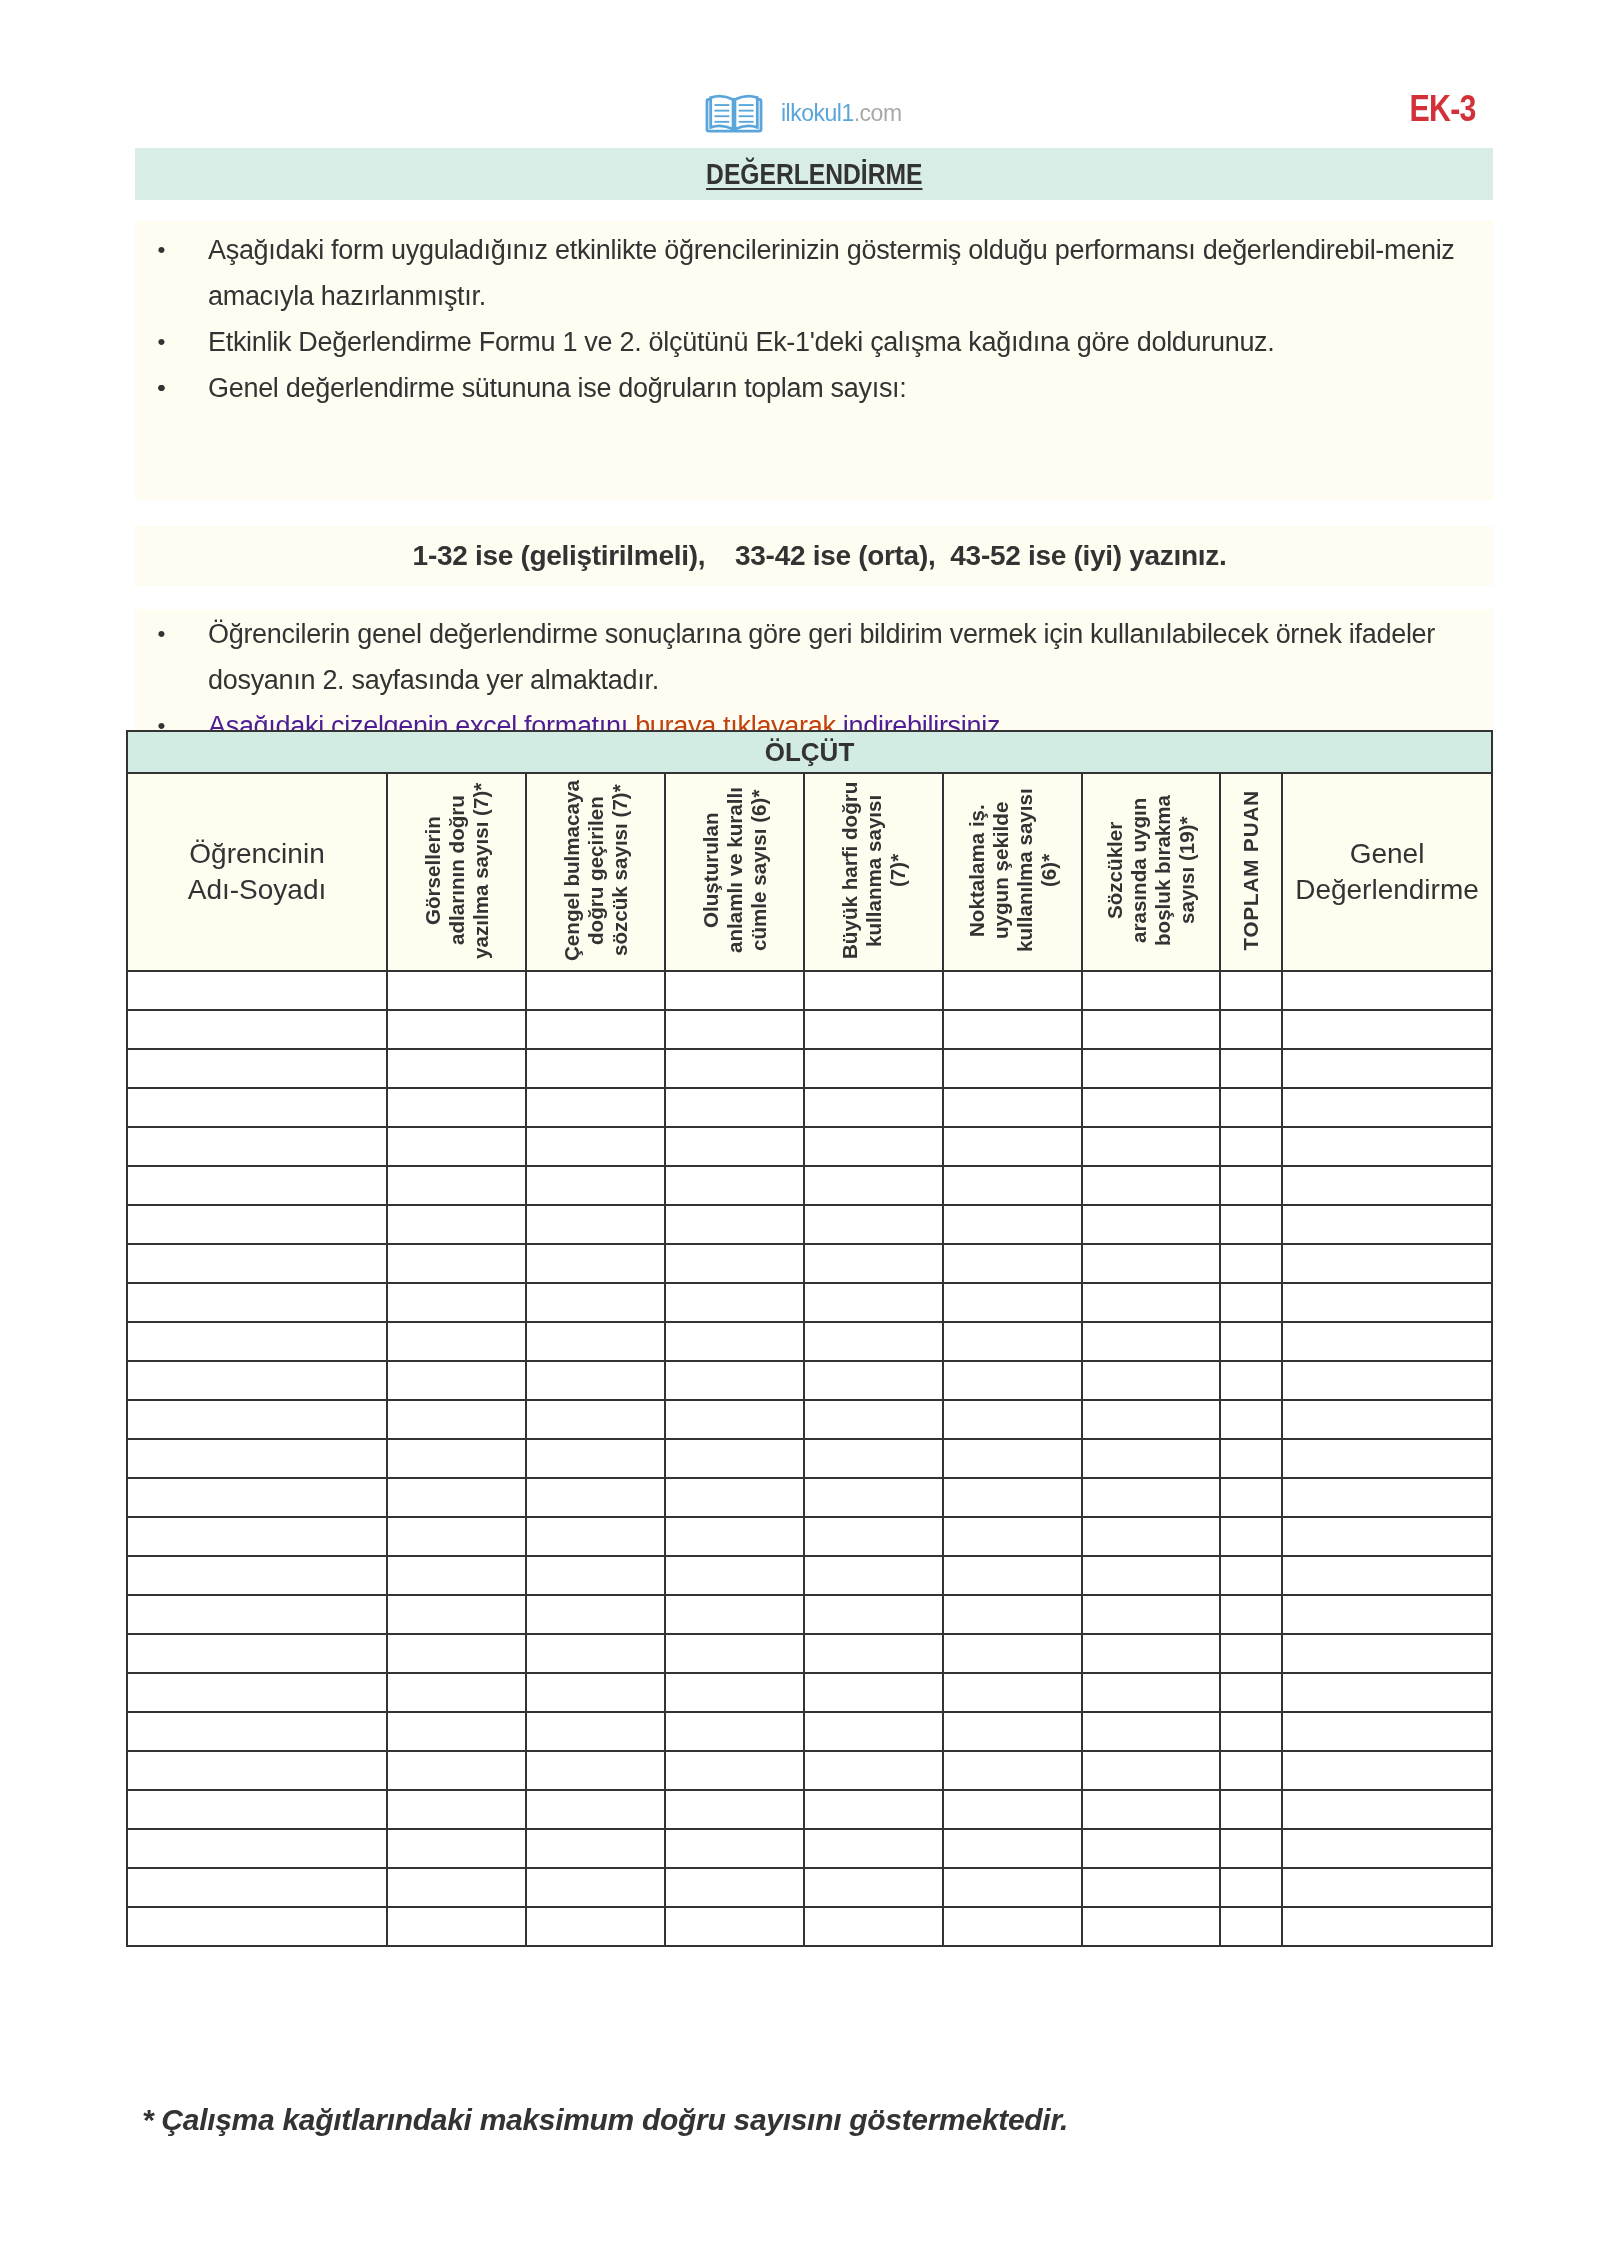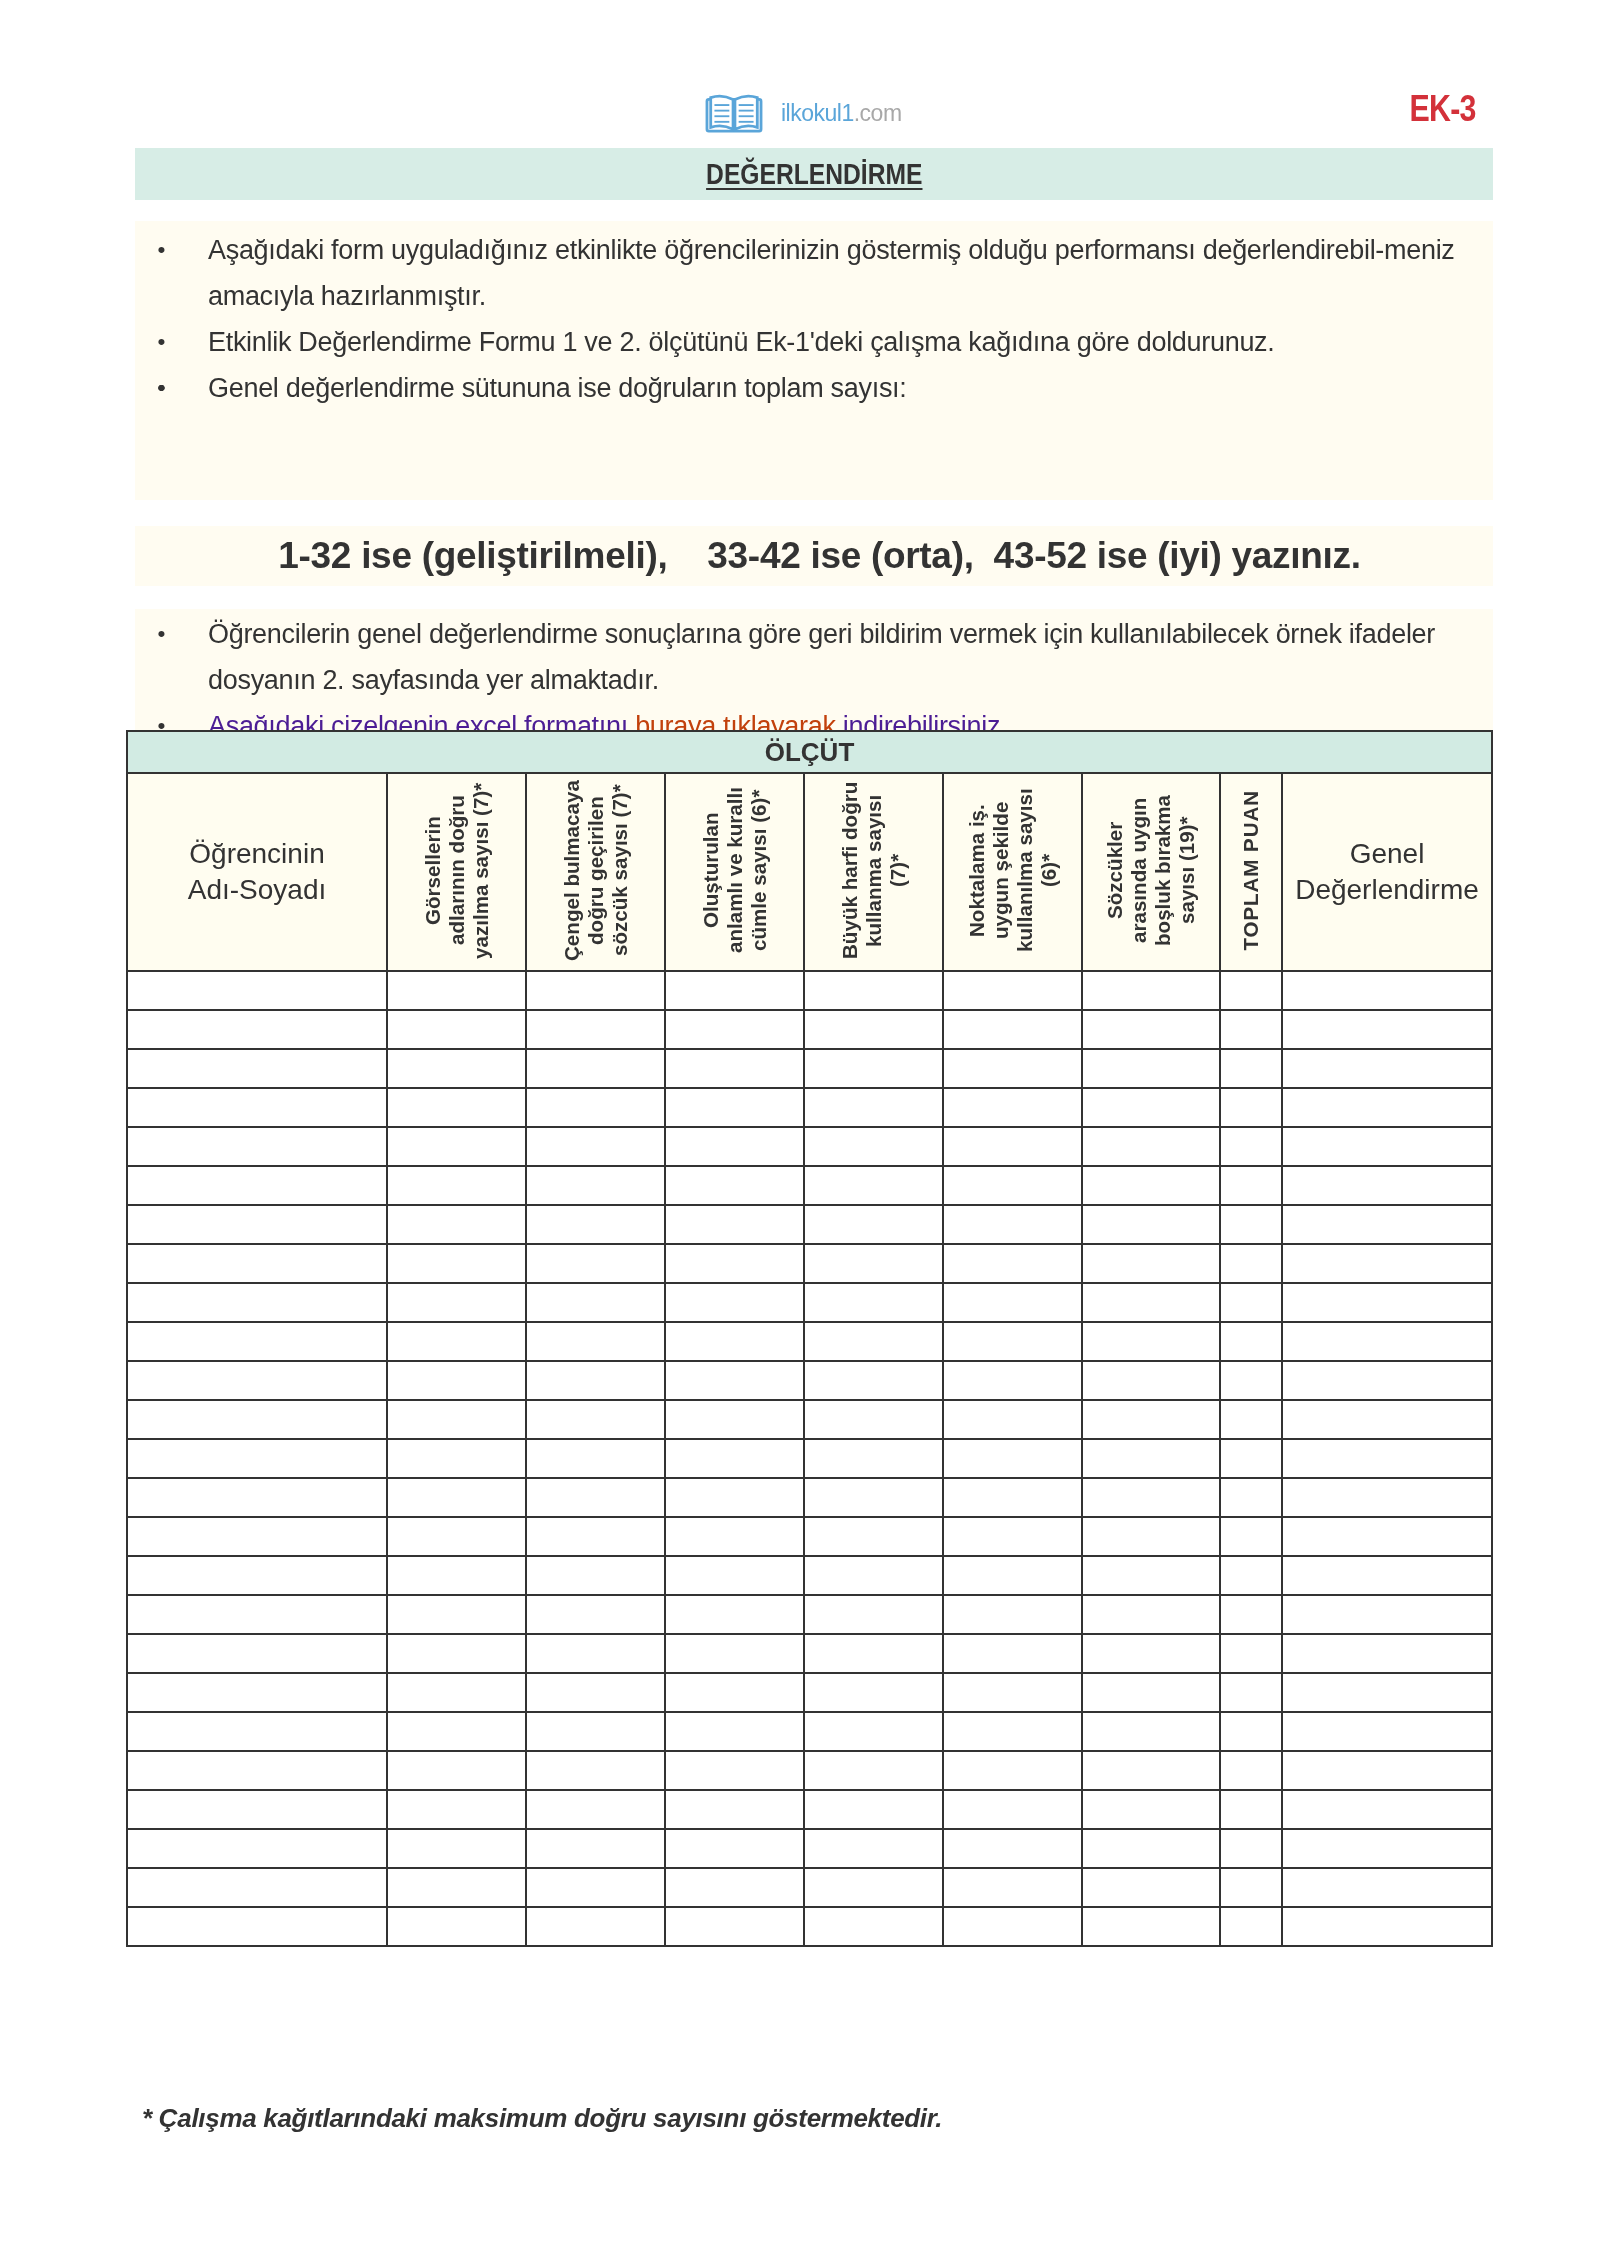--- a/index.html
+++ b/index.html
@@ -19,36 +19,36 @@
   .box { position:absolute; left:135px; width:1358px; background:#fffcf1; }
   .box1 { top:221px; height:279px; }
   .box2 { top:526px; height:60px; display:flex; align-items:center; justify-content:center; }
   .box3 { top:609px; height:139px; }
   ul.bullets { list-style:none; margin:0; padding:0; position:absolute; left:0; top:0; width:100%; }
   ul.bullets li { position:relative; padding-left:73px; font-size:27px; line-height:46px;
                   color:#333; letter-spacing:-0.3px; }
   ul.bullets li .bullet { position:absolute; left:22.5px; top:0; font-size:22.5px; }
   .box1 ul { top:5.6px; }
   .box3 ul { top:1.9px; }
-  .range { font-size:37px; font-weight:bold; color:#333; letter-spacing:-0.3px;margin-left:11px; }
+  .range { font-size:28px; font-weight:bold; color:#333; letter-spacing:-0.3px;margin-left:11px; }
   .red { color:#4c1d95; font-weight:normal; }
   .link { color:#c2410c; text-decoration:underline; font-weight:normal; cursor:pointer;margin-top:48px; }
 
   table.grid { position:absolute; left:126px; top:730px; width:1363px; border-collapse:collapse;
                table-layout:fixed; }
   table.grid td, table.grid th { border:2.8px solid #333333; padding:0; }
   .olcut-head { height:40px; background:#d2ebe3; font-size:26px; font-weight:bold; text-align:center; }
   .colhead { height:196px; background:#fffdf0; vertical-align:middle; text-align:center; }
   .colhead.big { font-size:28px; font-weight:normal; line-height:36px; }
   .vert { display:inline-block; writing-mode:vertical-rl; transform:rotate(180deg);
           font-size:20.6px; line-height:24px; text-align:center; max-height:187px; color:#333; }
   .vert b { font-weight:bold; }
   .vert.bold { font-weight:bold; font-size:20.6px; letter-spacing:0.9px; }
   tr.data td { height:37px; background:#ffffff; }
-  .foot { position:absolute; left:142px; top:2103px; font-size:26px; font-style:italic; font-weight:bold;
+  .foot { position:absolute; left:142px; top:2103px; font-size:30px; font-style:italic; font-weight:bold;
           color:#333; letter-spacing:-0.3px; }
 </style>
 </head>
 <body>
 
 <div class="logo">
   <span>
     <svg viewBox="0 0 62 44">
       <rect x="2" y="8" width="58" height="34" rx="2" fill="none" stroke="#5aa5d9" stroke-width="3"></rect>
       <path d="M6 6 Q18 2 30 8 L30 40 Q18 34 6 38 Z" fill="#ffffff" stroke="#5aa5d9" stroke-width="3"></path>

